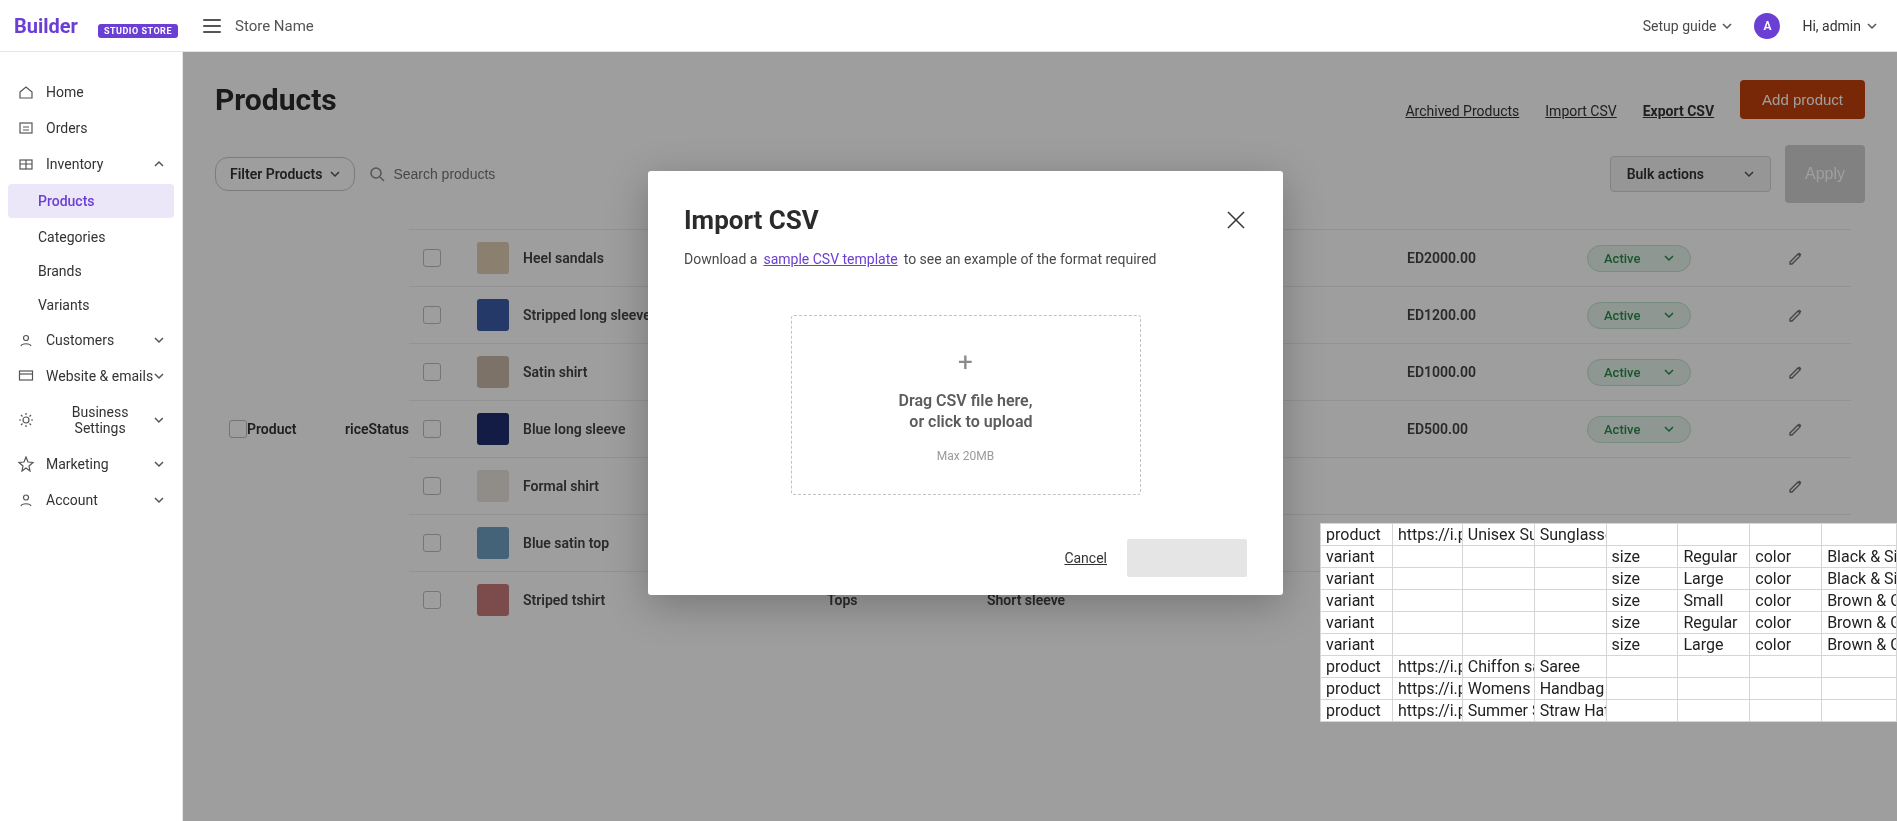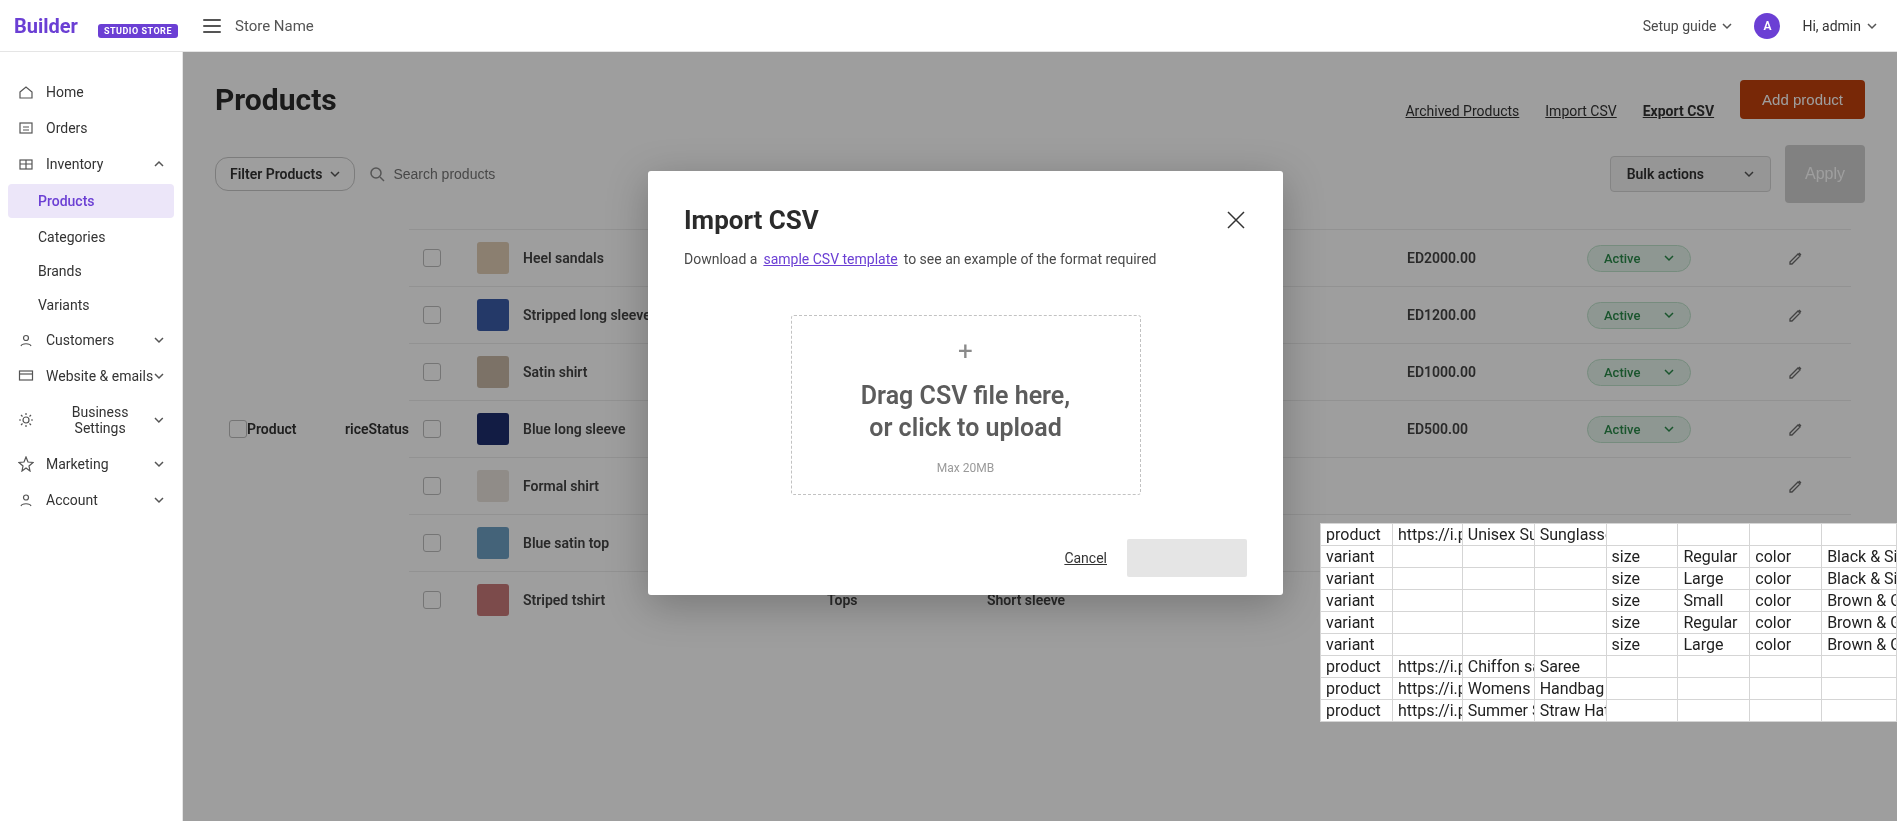--- a/index.html
+++ b/index.html
@@ -67,21 +67,21 @@
 
 
 .modal{position:absolute;top:119px;left:465px;width:635px;background:#fff;border-radius:3px;box-shadow:0 10px 40px rgba(0,0,0,0.25);padding:34px 36px 0 36px;}
 .modal-header{display:flex;align-items:center;margin-bottom:16px;}
 .modal-title{font-size:26px;font-weight:700;color:#2b2b2b;}
 .close-x{margin-left:auto;width:22px;height:22px;cursor:pointer;color:#333;}
 .modal-desc{font-size:14px;color:#4a4a4a;display:flex;gap:6px;margin-bottom:48px;}
 .modal-desc a{color:#6b3fd4;text-decoration:underline;cursor:pointer;}
 .dropzone{width:350px;height:180px;margin:0 auto;border:1.5px dashed #c2c2c2;border-radius:3px;display:flex;flex-direction:column;align-items:center;justify-content:center;color:#6b6b6b;cursor:pointer;}
 .dropzone .plus{font-size:26px;margin-bottom:14px;color:#8a8a8a;}
-.dropzone .dz-text{font-size:25px;font-weight:600;text-align:center;line-height:1.3;color:#5c5c5c;}
+.dropzone .dz-text{font-size:16px;font-weight:600;text-align:right;line-height:1.3;color:#5c5c5c;}
 .dropzone .dz-max{font-size:12px;margin-top:16px;color:#9a9a9a;}
 .modal-footer{display:flex;align-items:center;justify-content:flex-end;gap:20px;padding:44px 0 18px 0;}
 .cancel-link{font-size:14px;color:#333;text-decoration:underline;cursor:pointer;}
 .upload-btn{background:#e5e5e5;width:120px;height:38px;border:none;border-radius:2px;}
 
 
 .csv-float{position:absolute;top:471px;right:0;width:577px;background:#fff;border-top:1px solid #d5d5d5;border-left:1px solid #d5d5d5;font-size:16px;color:#222;}
 .csv-row{display:flex;border-bottom:1px solid #d5d5d5;}
 .csv-cell{border-right:1px solid #d5d5d5;padding:1px 5px;overflow:hidden;white-space:nowrap;}
 .c1{width:72px;} .c2{width:70px;} .c3{width:72px;} .c4{width:72px;} .c5{width:72px;} .c6{width:72px;} .c7{width:72px;} .c8{width:75px;}

